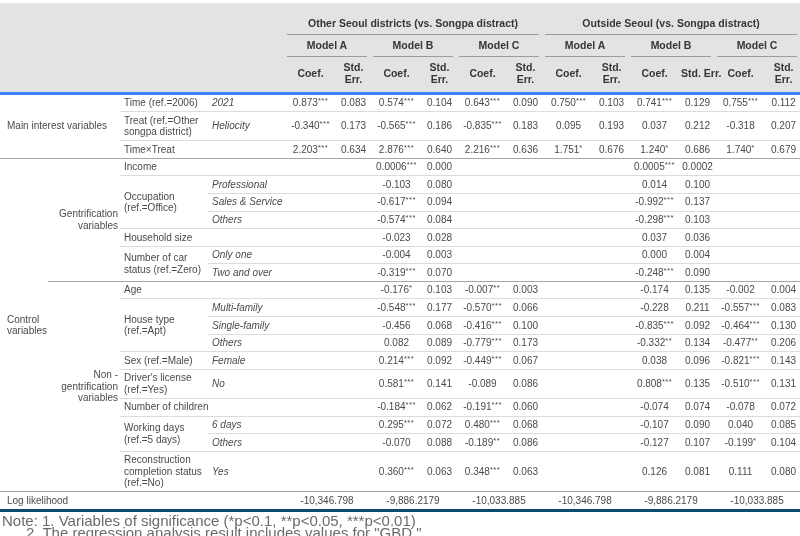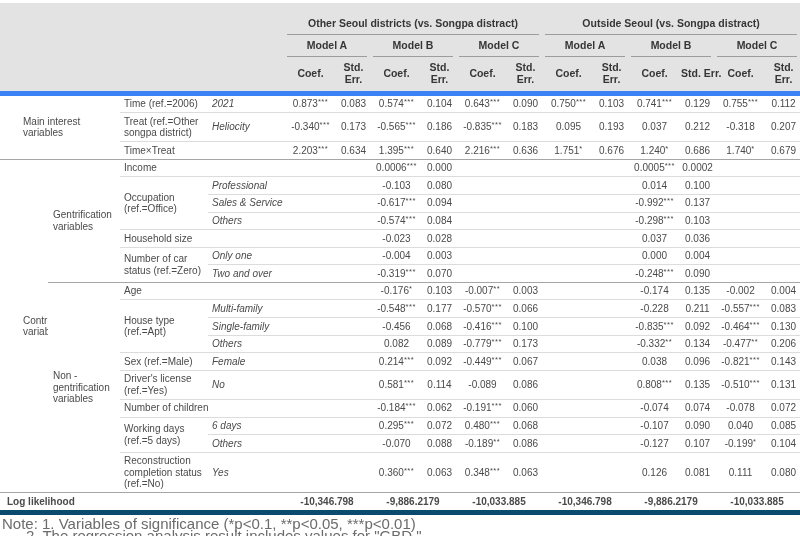--- a/index.html
+++ b/index.html
@@ -20,38 +20,38 @@
   thead { background: #e3e3e3; }
   thead td { border: 0; padding: 0; text-align: center; font-weight: bold; color: #363636; font-size: 10.5px; }
   thead tr.h1 td, thead tr.h2 td { height: 32px; vertical-align: bottom; }
   thead tr.h2 td { height: 22px; }
   .hl {
     border-bottom: 1px solid #9c9c9c;
     margin: 0 3px; padding: 3px 0 4px;
     line-height: 1.1;
   }
   thead tr.h3 td { height: 36px; vertical-align: middle; line-height: 1.15; padding: 2px 0 4px; }
-  thead tr.h3 { border-bottom: 5px solid #3b82f6; }
+  thead tr.h3 { border-bottom: 3px solid #3b82f6; }
   thead td.nw { white-space: nowrap; }
   
   tbody td {
     border-top: 1px solid #dcdcdc;
     font-size: 10px;
     line-height: 1.15;
     padding: 2.5px 2px;
     vertical-align: middle;
     text-align: center;
     color: #4a4a4a;
     overflow: hidden;
   }
   tbody tr:first-child td { border-top: 0; }
   tbody td.sec { border-top: 1px solid #a6a6a6; }
-  tbody tr:last-child td { border-bottom: 5px solid #0c4a6e; font-weight: bold; }
-  td.g1 { text-align: left; padding-left: 23px; padding-right: 4px; margin-left: 14px; }
-  td.g2 { text-align: left; padding-left: 5px; padding-right: 2px; }
+  tbody tr:last-child td { border-bottom: 3px solid #0c4a6e; }
+  td.g1 { text-align: left; padding-left: 7px; padding-right: 4px; margin-left: 14px; }
+  td.g2 { text-align: right; padding-left: 5px; padding-right: 2px; }
   td.var { text-align: left; padding-left: 4px; padding-right: 1px; }
   td.cat { text-align: left; padding-left: 4px; padding-right: 1px; font-style: italic; }
   td.coef, td.se { text-align: center; padding-left: 0; padding-right: 0; }
   td.llv { text-align: center; }
   td.lll { text-align: left; padding-left: 7px; }
   .st { font-size: 7.5px; position: relative; top: -3px; letter-spacing: 0.5px; }
   
   .notes { font-size: 15px; color: #6b6b6b; line-height: 12.5px; padding: 3px 16px 0 2px; }
   .notes .n2 { padding-left: 24px; }
 </style>
@@ -155,21 +155,21 @@
         <td class="se">0.193</td>
         <td class="coef">0.037</td>
         <td class="se">0.212</td>
         <td class="coef">-0.318</td>
         <td class="se">0.207</td>
       </tr>
       <tr>
         <td class="var" colspan="2">Time×Treat</td>
         <td class="coef"><span>2.203</span><span class="st">***</span></td>
         <td class="se">0.634</td>
-        <td class="coef"><span>1.395</span><span class="st">***</span></td>
+        <td class="coef"><span>2.876</span><span class="st">***</span></td>
         <td class="se">0.640</td>
         <td class="coef"><span>2.216</span><span class="st">***</span></td>
         <td class="se">0.636</td>
         <td class="coef"><span>1.751</span><span class="st">*</span></td>
         <td class="se">0.676</td>
         <td class="coef"><span>1.240</span><span class="st">*</span></td>
         <td class="se">0.686</td>
         <td class="coef"><span>1.740</span><span class="st">*</span></td>
         <td class="se">0.679</td>
       </tr>
@@ -359,21 +359,21 @@
         <td class="se">0.096</td>
         <td class="coef"><span>-0.821</span><span class="st">***</span></td>
         <td class="se">0.143</td>
       </tr>
       <tr>
         <td class="var">Driver's license (ref.=Yes)</td>
         <td class="cat">No</td>
         <td class="coef"></td>
         <td class="se"></td>
         <td class="coef"><span>0.581</span><span class="st">***</span></td>
-        <td class="se">0.114</td>
+        <td class="se">0.141</td>
         <td class="coef">-0.089</td>
         <td class="se">0.086</td>
         <td class="coef"></td>
         <td class="se"></td>
         <td class="coef"><span>0.808</span><span class="st">***</span></td>
         <td class="se">0.135</td>
         <td class="coef"><span>-0.510</span><span class="st">***</span></td>
         <td class="se">0.131</td>
       </tr>
       <tr>

